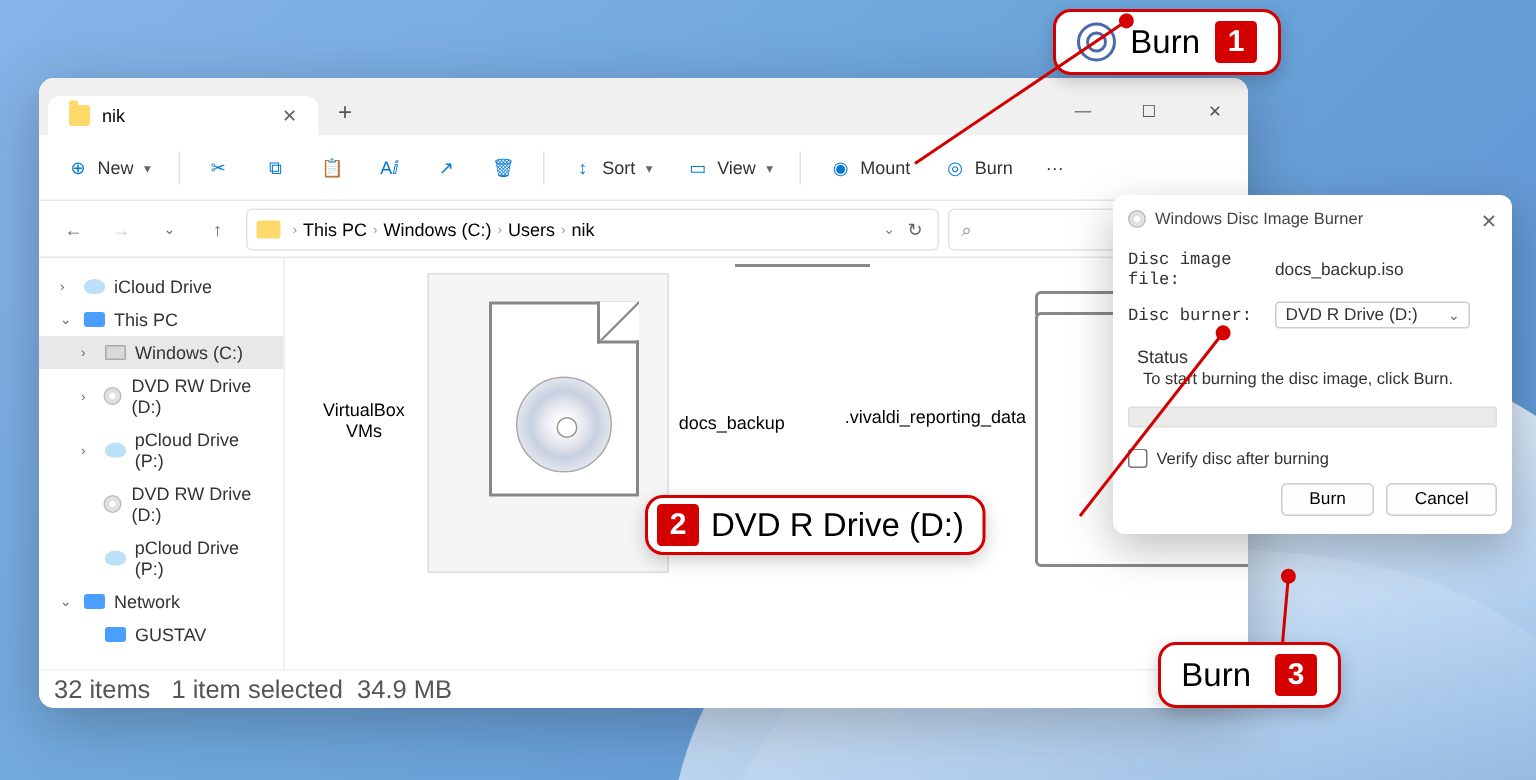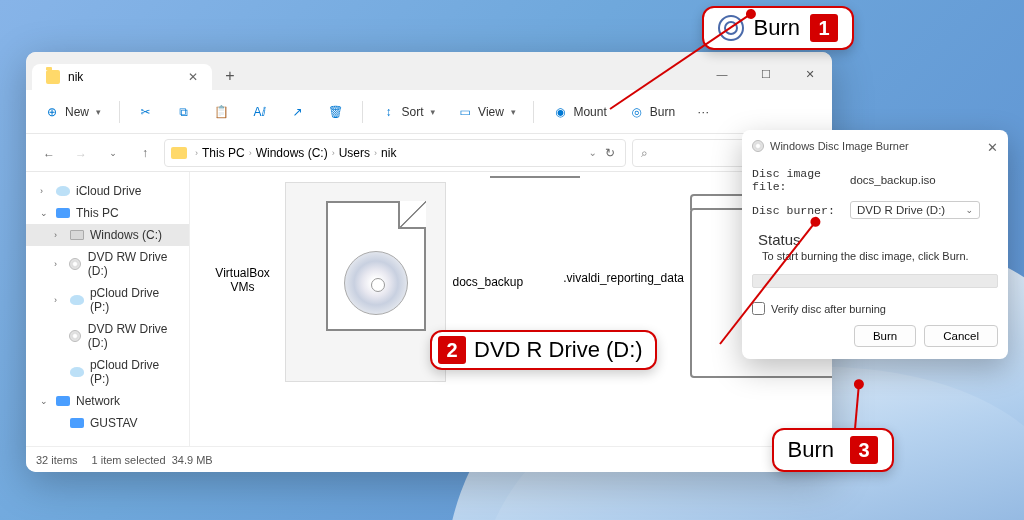--- a/index.html
+++ b/index.html
@@ -52,34 +52,34 @@
   .disc-big { position: absolute; left: 58px; top: 68px; width: 64px; height: 64px; border-radius: 50%; background: radial-gradient(circle, #fff 10%, #e8e8f0 30%, #c8d0e0 50%, #e0e4ec 70%, #d0d4e0 100%); border: 1px solid #aaa; }
   .disc-big::after { content: ''; position: absolute; left: 26px; top: 26px; width: 12px; height: 12px; border-radius: 50%; background: #fff; border: 1px solid #999; }
 
   .thumb-folder { width: 230px; height: 170px; border: 2px solid #888; border-radius: 4px; position: relative; margin-top: 26px; }
   .thumb-folder::before { content: ''; position: absolute; top: -16px; left: -2px; width: 100px; height: 14px; border: 2px solid #888; border-bottom: none; border-radius: 4px 4px 0 0; }
   .thumb-folder .topbar { position: absolute; top: 4px; right: 6px; display: flex; gap: 4px; }
   .thumb-folder .topbar span { width: 10px; height: 10px; border: 1.5px solid #888; }
   .gear { position: absolute; left: 80px; top: 40px; width: 70px; height: 70px; }
   .gear svg { width: 100%; height: 100%; }
 
-  .statusbar { height: 26px; border-top: 1px solid #eee; display: flex; align-items: center; padding: 0 10px; font-size: 11px; color: #555; gap: 14px; background: #fff; }
+  .statusbar { height: 26px; border-top: 1px solid #eee; display: flex; align-items: center; padding: 0 10px; font-size: 17px; color: #555; gap: 14px; background: #fff; }
   .statusbar .viewbtns { margin-left: auto; display: flex; gap: 4px; }
   .viewbtns span { width: 16px; height: 14px; border: 1px solid #888; display: inline-block; }
 
   
   .burner { position: absolute; right: 16px; top: 130px; width: 266px; background: #fff; border-radius: 8px; box-shadow: 0 10px 30px rgba(0,0,0,0.25); padding: 8px 10px 12px; font-size: 11.5px; color: #333; }
   .burner-title { display: flex; gap: 6px; font-size: 11px; color: #444; padding: 2px 0 8px; }
   .burner-title .disc-small { width: 12px; height: 12px; }
   .burner-close { margin-left: auto; color: #666; font-size: 13px; }
   .brow { display: flex; padding: 4px 0; align-items: center; gap: 10px; }
   .brow .lab { width: 88px; font-family: Liberation Mono, monospace; }
   .bselect { border: 1px solid #ccc; border-radius: 3px; padding: 2px 6px; display: flex; align-items: center; gap: 6px; width: 130px; justify-content: space-between; font-size: 11.5px; }
   .status-box { border: none; padding: 4px 2px; margin-top: 4px; }
-  .status-box .st-label { font-size: 15px; }
+  .status-box .st-label { font-size: 12px; }
   .status-box .st-text { font-size: 11px; padding: 2px 4px 6px; }
   .progress { height: 14px; background: #eaeaea; border: 1px solid #ddd; border-radius: 2px; margin: 2px 0 8px; }
   .chkrow { display: flex; align-items: center; gap: 6px; font-size: 11px; padding: 6px 0 10px; }
   .chkrow input { width: 13px; height: 13px; }
   .btnrow { display: flex; gap: 8px; justify-content: flex-end; }
   .btn { border: 1px solid #ccc; background: #fdfdfd; border-radius: 4px; padding: 4px 18px; font-size: 11.5px; }
 
   
   .callout { position: absolute; background: #fff; border: 2px solid #d40000; border-radius: 12px; padding: 6px 14px; display: flex; align-items: center; gap: 10px; font-size: 22px; font-weight: 400; box-shadow: 0 4px 12px rgba(0,0,0,0.2); }
   .callout .burn-ico { width: 26px; height: 26px; border-radius: 50%; border: 2px solid #4a6aaa; display: flex; align-items: center; justify-content: center; }

